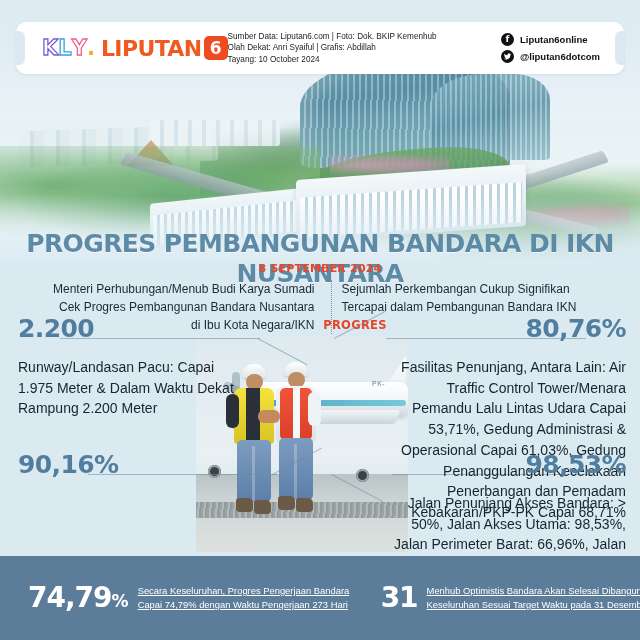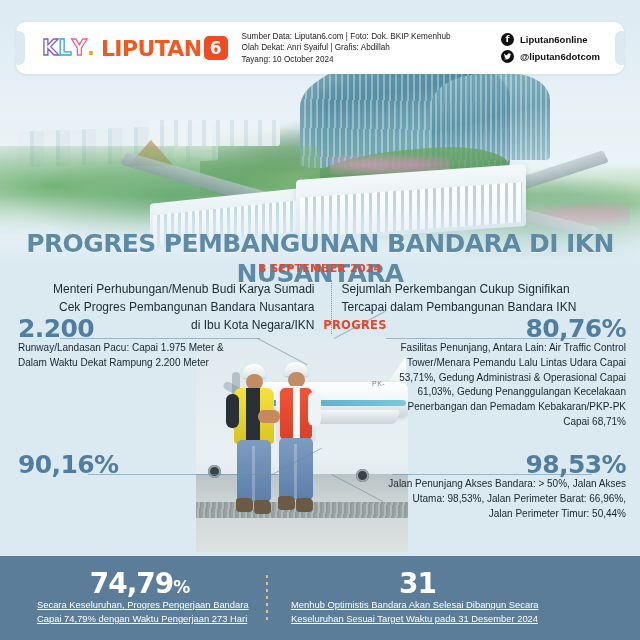--- a/index.html
+++ b/index.html
@@ -197,21 +197,20 @@
   .logo-six {
     margin-left: 2px;
     width: 24px; height: 24px;
     background:#ef4a22; border-radius:5px;
     color:#fff; font-size:17px; font-weight:800;
     display:flex; align-items:center; justify-content:center;
     font-family:"DejaVu Sans", sans-serif;
   }
 
   .credits {
-    margin-left: 14px;
     font-size: 8.2px;
     line-height: 1.42;
     color:#1d1d1d;
     font-family:"Liberation Sans", sans-serif;
     white-space: nowrap;
   }
 
   .socials {
     margin-left:auto; margin-right: 24px;
     display:flex; flex-direction:column; gap:4px;
@@ -352,38 +351,38 @@
     border-radius:6px; background:#c48a5e; }
 
   
   .stat{ position:absolute; }
   .stat .num{
     font-family:"DejaVu Sans", sans-serif;
     font-weight:800; font-size:25px; color:#517e9e;
     letter-spacing:-.6px; line-height:1;
   }
   .stat .desc{
-    font-size:10px; line-height:1.48; color:#16252e; margin-top:0;
+    font-size:14px; line-height:1.48; color:#16252e; margin-top:16px;
   }
 
   .stat-runway{ left:18px; top:316px; width:230px; text-align:left; }
   .stat-vvip{ left:18px; top:452px; width:240px; text-align:left; }
   .stat-fasil{ left:396px; top:316px; width:230px; text-align:right; }
   .stat-jalan{ left:386px; top:452px; width:240px; text-align:right; }
 
   
   .conn{ position:absolute; background:rgba(105,140,160,.55); height:1px; transform-origin:0 0; }
 
   
   .footer{
     position:absolute; left:0; bottom:0; width:640px; height:84px;
     background:#5c7d99;
     display:flex; align-items:center;
   }
-  .f-block{ display:flex; align-items:center;flex-direction:column; }
+  .f-block{ display:flex; align-items:center; }
   .f-num{
     font-family:"DejaVu Sans",sans-serif;
     font-weight:800; color:#ffffff; line-height:1;
   }
   .f-num.big{ font-size:28px; letter-spacing:-1px; }
   .f-num.pct{ font-size:17px; }
   .f-txt{ font-size:9.4px; line-height:1.5; color:#ffffff; margin-left:9px;text-decoration:underline; }
   .f-sep{
     width:2px; height:46px; margin:0 14px;
     background: repeating-linear-gradient(180deg,#d9c08a 0 3px, rgba(0,0,0,0) 3px 7px);

